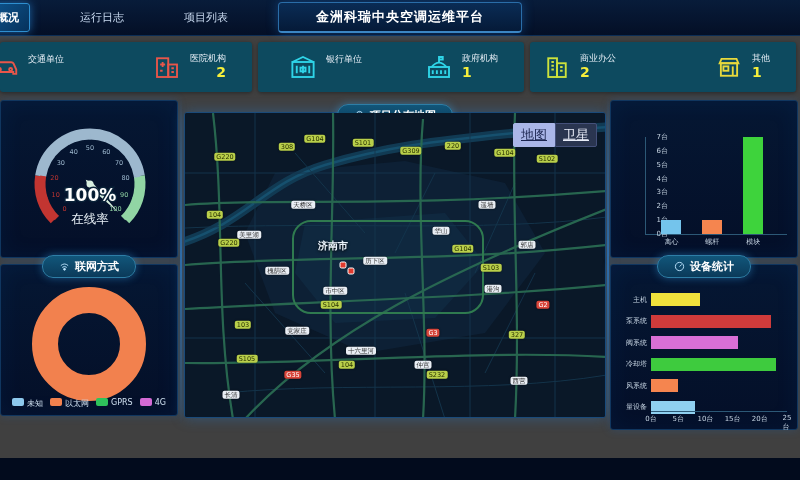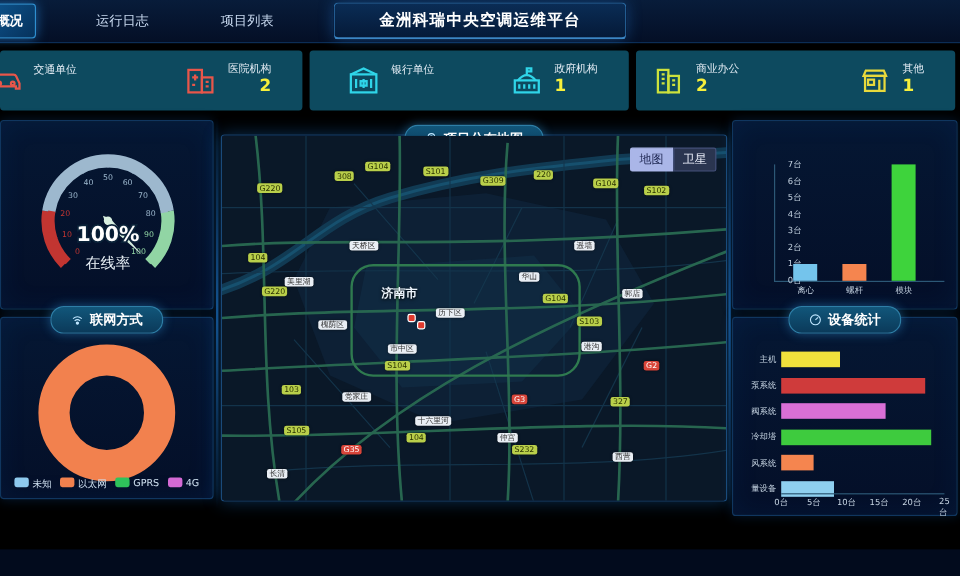--- a/index.html
+++ b/index.html
@@ -1,17 +1,17 @@
 <!DOCTYPE html>
 <html><head>
 <meta charset="utf-8">
 <style>
   html,body{margin:0;padding:0;background:#020b1d;}
   *{box-sizing:border-box;font-family:"DejaVu Sans","Liberation Sans",sans-serif;}
-  .screen{position:relative;width:800px;height:458px;background:#000000;overflow:hidden;}
+  .screen{position:relative;width:800px;height:458px;background:#404040;overflow:hidden;}
 
   
   .navbar{position:absolute;left:0;top:0;width:800px;height:36px;
     background:linear-gradient(180deg,#081c3a,#040f26);border-bottom:1px solid #0c2d55;}
   .tabs{position:absolute;left:0;top:0;height:34px;display:flex;align-items:center;gap:40px;}
   .tab{color:#c9daf0;font-size:11px;white-space:nowrap;cursor:pointer;padding:6px 10px;}
   .tab.is-active{margin-left:-14px;background:linear-gradient(135deg,#0e5690,#06325c);
     border:1px solid #2e8fd0;border-radius:3px;box-shadow:0 0 10px rgba(45,160,255,.55);color:#fff;font-weight:bold;}
   .title-box{position:absolute;left:278px;top:2px;width:244px;height:31px;display:flex;align-items:center;justify-content:center;
     background:linear-gradient(180deg,#0a2c55,#051a38);border:1px solid #2a6da8;border-bottom:2px solid #3b86c4;
@@ -71,21 +71,21 @@
   .htrack{position:relative;flex:1;height:13px;}
   .hbar{position:absolute;left:0;top:0;height:13px;}
   .haxis{position:absolute;left:32px;right:0;bottom:0;height:10px;border-top:1px solid #2c5876;}
   .hxtick{position:absolute;top:2px;transform:translateX(-50%);color:#c6d4e2;font-size:7px;}
 
   
   .map-canvas{position:absolute;inset:0;border-radius:2px;overflow:hidden;cursor:grab;}
   .map-canvas svg{display:block;}
   .map-pill-title{top:-9px;}
   .map-controls{position:absolute;top:10px;right:8px;display:flex;z-index:5;}
-  .map-btn{font-size:10px;padding:2px 7px;cursor:pointer;border:1px solid #44507a;}
+  .map-btn{font-size:13px;padding:2px 7px;cursor:pointer;border:1px solid #44507a;text-decoration:underline;}
   .map-btn.is-active{background:#aab6e8;color:#1c2550;border-color:#aab6e8;border-radius:2px 0 0 2px;}
   .map-btn.alt{background:#2a3550;color:#e8ecf8;border-radius:0 2px 2px 0;}
   .mlbl{position:absolute;transform:translate(-50%,-50%);white-space:nowrap;line-height:1.3;}
   .mlbl-road{background:#b9cf4a;color:#2b3300;font-size:6.5px;padding:0 2px;border-radius:2px;box-shadow:0 0 2px rgba(0,0,0,.6);}
   .mlbl-highway{background:#d8453a;color:#fff;font-size:6.5px;padding:0 2px;border-radius:2px;box-shadow:0 0 2px rgba(0,0,0,.6);margin-left:12px;}
   .mlbl-place{background:#e9eef4;color:#333;font-size:6.5px;padding:0 2px;border-radius:2px;box-shadow:0 0 2px rgba(0,0,0,.6);}
   .mlbl-city{color:#ecf4fc;font-size:10px;font-weight:bold;text-shadow:0 1px 3px #000;background:transparent;}
   .mlbl-poi{width:7px;height:7px;background:#e03a2e;border:1px solid #fff;border-radius:2px;}
 
   .vsep{position:absolute;top:96px;width:2px;height:330px;background:linear-gradient(180deg,rgba(40,150,255,0),rgba(40,150,255,.5),rgba(40,150,255,0));}

